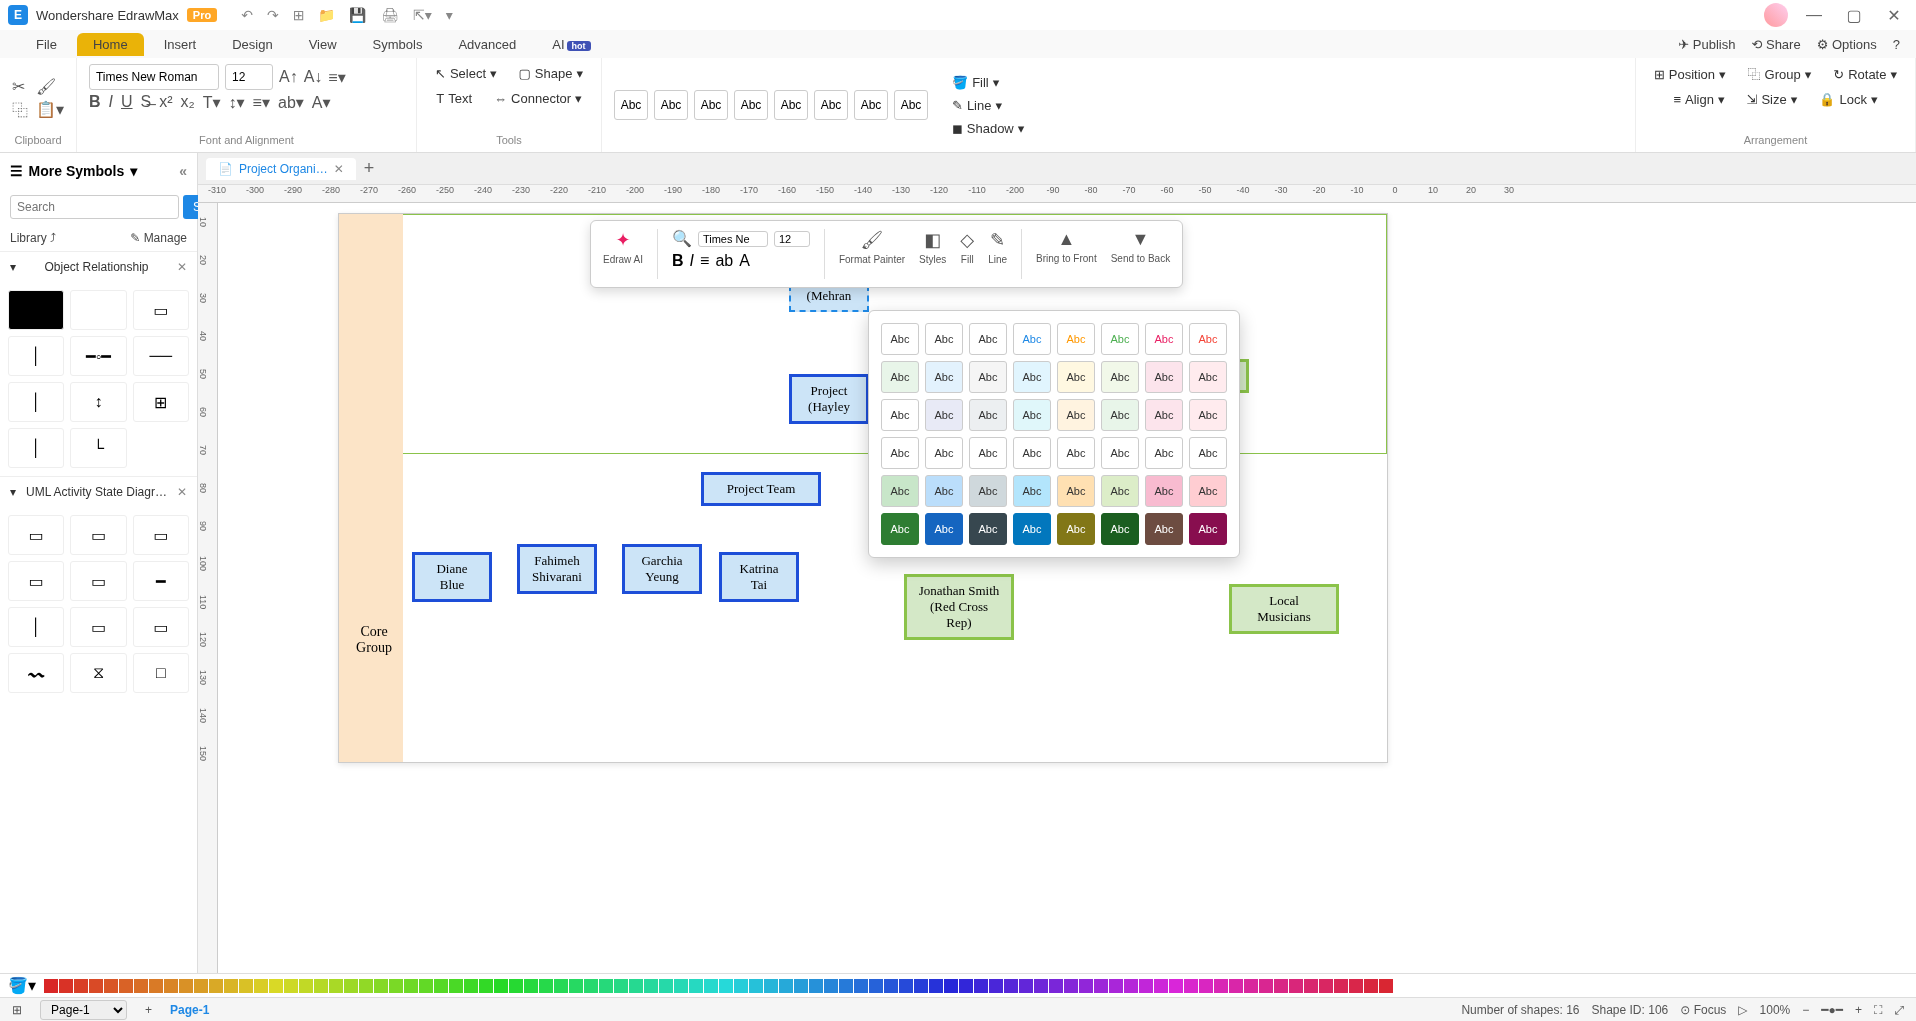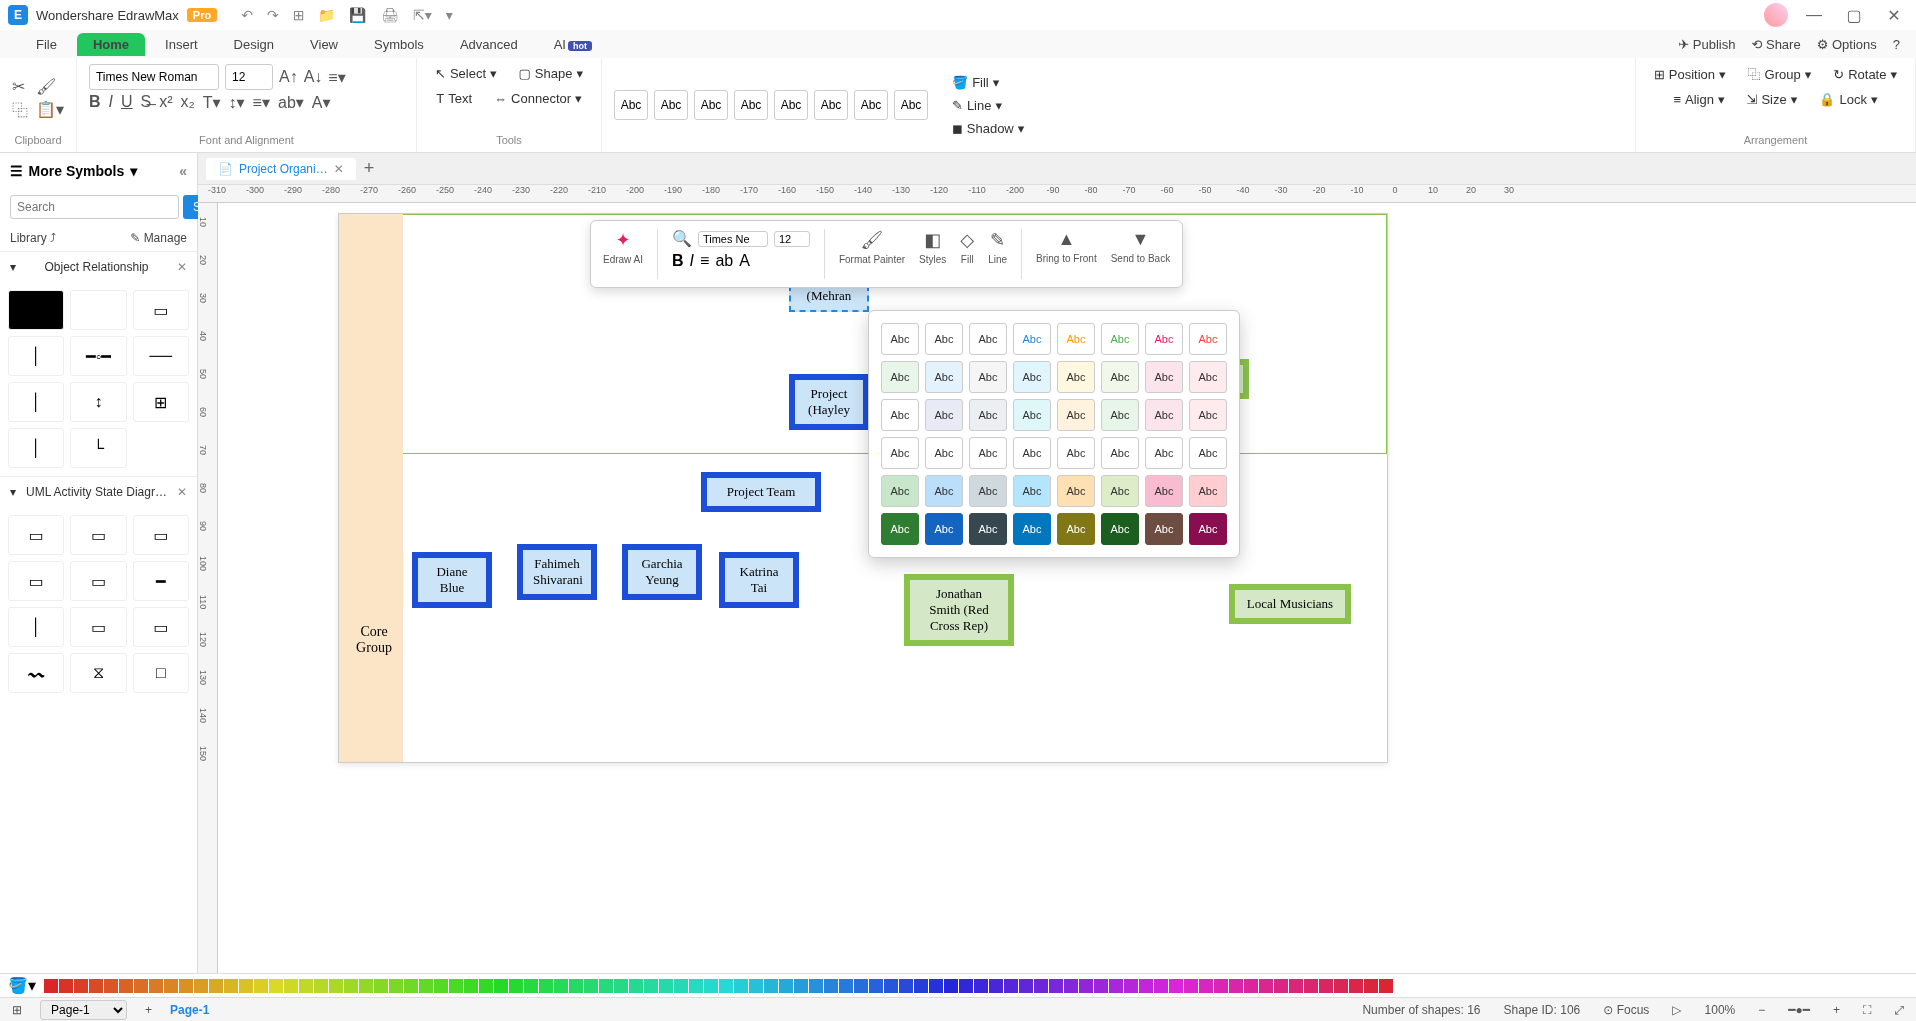--- a/index.html
+++ b/index.html
@@ -8,21 +8,21 @@
 .logo{width:20px;height:20px;background:#1e88e5;border-radius:4px;display:flex;align-items:center;justify-content:center;color:#fff;font-weight:bold;font-size:12px;}
 .app-name{font-size:13px;color:#333;}
 .pro-badge{background:#ffa726;color:#fff;padding:1px 6px;border-radius:3px;font-size:11px;font-weight:bold;}
 .titlebar-icons{display:flex;gap:14px;margin-left:16px;}
 .titlebar-icons span{color:#888;font-size:14px;cursor:pointer;}
 .titlebar-right{margin-left:auto;display:flex;gap:12px;align-items:center;}
 .win-btn{width:28px;height:28px;display:flex;align-items:center;justify-content:center;color:#666;cursor:pointer;}
 .avatar{width:24px;height:24px;border-radius:50%;background:linear-gradient(45deg,#ff9a9e,#fecfef);}
 .menubar{height:28px;background:#f9f9f9;display:flex;align-items:center;padding-left:20px;gap:4px;}
 .menu-item{padding:4px 16px;font-size:13px;color:#444;cursor:pointer;}
-.menu-item.active{background:#22c55e;border-radius:6px 6px 0 0;font-weight:700;}
+.menu-item.active{background:#eab308;border-radius:6px 6px 0 0;font-weight:400;}
 .hot-badge{background:#3f51b5;color:#fff;padding:0 5px;border-radius:3px;font-size:9px;font-weight:bold;margin-left:2px;}
 .menu-right{margin-left:auto;display:flex;gap:16px;padding-right:16px;align-items:center;}
 .menu-right span{font-size:13px;color:#444;cursor:pointer;}
 .ribbon{height:95px;background:#fff;border-bottom:1px solid #ddd;display:flex;}
 .ribbon-group{border-right:1px solid #eee;padding:6px 12px;display:flex;flex-direction:column;}
 .ribbon-group-content{flex:1;display:flex;align-items:center;gap:8px;}
 .ribbon-group-label{font-size:11px;color:#888;text-align:center;padding-top:2px;}
 .ribbon-btn{display:flex;align-items:center;gap:4px;padding:2px 6px;font-size:13px;color:#333;cursor:pointer;}
 .ribbon-icon{font-size:16px;color:#555;}
 .ribbon-vstack{display:flex;flex-direction:column;gap:4px;}
@@ -57,27 +57,27 @@
 .green-area{position:absolute;left:0;top:0;right:0;height:240px;border:1px solid #8bc34a;}
 .float-toolbar{position:absolute;left:590px;top:220px;background:#fff;border:1px solid #ccc;border-radius:6px;box-shadow:0 4px 12px rgba(0,0,0,0.15);padding:8px 12px;display:flex;gap:14px;align-items:flex-start;z-index:10;}
 .ft-col{display:flex;flex-direction:column;align-items:center;gap:3px;font-size:10px;color:#555;}
 .ft-col .ico{font-size:18px;color:#555;}
 .ft-divider{width:1px;height:50px;background:#ddd;}
 .ft-top{display:flex;gap:6px;align-items:center;margin-bottom:4px;}
 .ft-bot{display:flex;gap:6px;}
 .style-popup{position:absolute;left:868px;top:310px;background:#fff;border:1px solid #ccc;border-radius:6px;box-shadow:0 6px 18px rgba(0,0,0,0.2);padding:12px;z-index:20;}
 .sp-grid{display:grid;grid-template-columns:repeat(8,38px);gap:6px;}
 .sp-cell{width:38px;height:32px;border:1px solid #ccc;border-radius:3px;display:flex;align-items:center;justify-content:center;font-size:11px;cursor:pointer;}
-.node{position:absolute;background:#cce4f7;border:6px solid #1d4ed8;padding:6px 10px;font-size:13px;text-align:center;font-family:"Times New Roman",serif;}
+.node{position:absolute;background:#cce4f7;border:3px solid #1d4ed8;padding:6px 10px;font-size:13px;text-align:center;font-family:"Times New Roman",serif;}
 .node.green{background:#d4e8c7;border-color:#8bc34a;}
 .node.selected{border:2px dashed #1e88e5;}
 .color-bar{height:24px;background:#fff;border-top:1px solid #ddd;display:flex;align-items:center;padding:0 8px;gap:2px;}
 .color-sw{width:14px;height:14px;cursor:pointer;}
 .status-bar{height:24px;background:#f5f5f5;border-top:1px solid #ddd;display:flex;align-items:center;padding:0 12px;font-size:12px;color:#555;gap:18px;}
-.status-bar .right{margin-left:auto;display:flex;gap:23px;align-items:flex-start;}
+.status-bar .right{margin-left:auto;display:flex;gap:12px;align-items:flex-start;}
 .page-select{border:1px solid #ccc;border-radius:3px;padding:1px 20px 1px 6px;font-size:12px;}
 </style>
 </head>
 <body>
 
 <div class="titlebar">
   <div class="logo">E</div>
   <span class="app-name">Wondershare EdrawMax</span>
   <span class="pro-badge">Pro</span>
   <div class="titlebar-icons">
@@ -315,21 +315,21 @@
 (Hayley</div>
           <div class="node" style="left:362px;top:258px;width:120px;">Project Team</div>
           <div class="node" style="left:73px;top:338px;width:80px;">Diane Blue</div>
           <div class="node" style="left:178px;top:330px;width:80px;">Fahimeh Shivarani</div>
           <div class="node" style="left:283px;top:330px;width:80px;">Garchia Yeung</div>
           <div class="node" style="left:380px;top:338px;width:80px;">Katrina Tai</div>
           <div class="node green" style="left:565px;top:250px;width:110px;">Jocelyn Lafond (VP Legal Affairs)</div>
           <div class="node green" style="left:720px;top:258px;width:110px;">Attendees (General Public)</div>
           <div class="node green" style="left:850px;top:145px;width:60px;">ers</div>
           <div class="node green" style="left:565px;top:360px;width:110px;">Jonathan Smith (Red Cross Rep)</div>
-          <div class="node green" style="left:890px;top:370px;width:122px;">Local Musicians</div>
+          <div class="node green" style="left:890px;top:370px;width:110px;">Local Musicians</div>
           <div style="position:absolute;left:15px;top:410px;font-family:'Times New Roman',serif;font-size:14px;text-align:center;width:40px;">Core Group</div>
         </div>
       </div>
     </div>
   </div>
 </div>
 
 <div class="float-toolbar">
   <div class="ft-col">
       <span class="ico" style="color:#e91e63;">✦</span>

